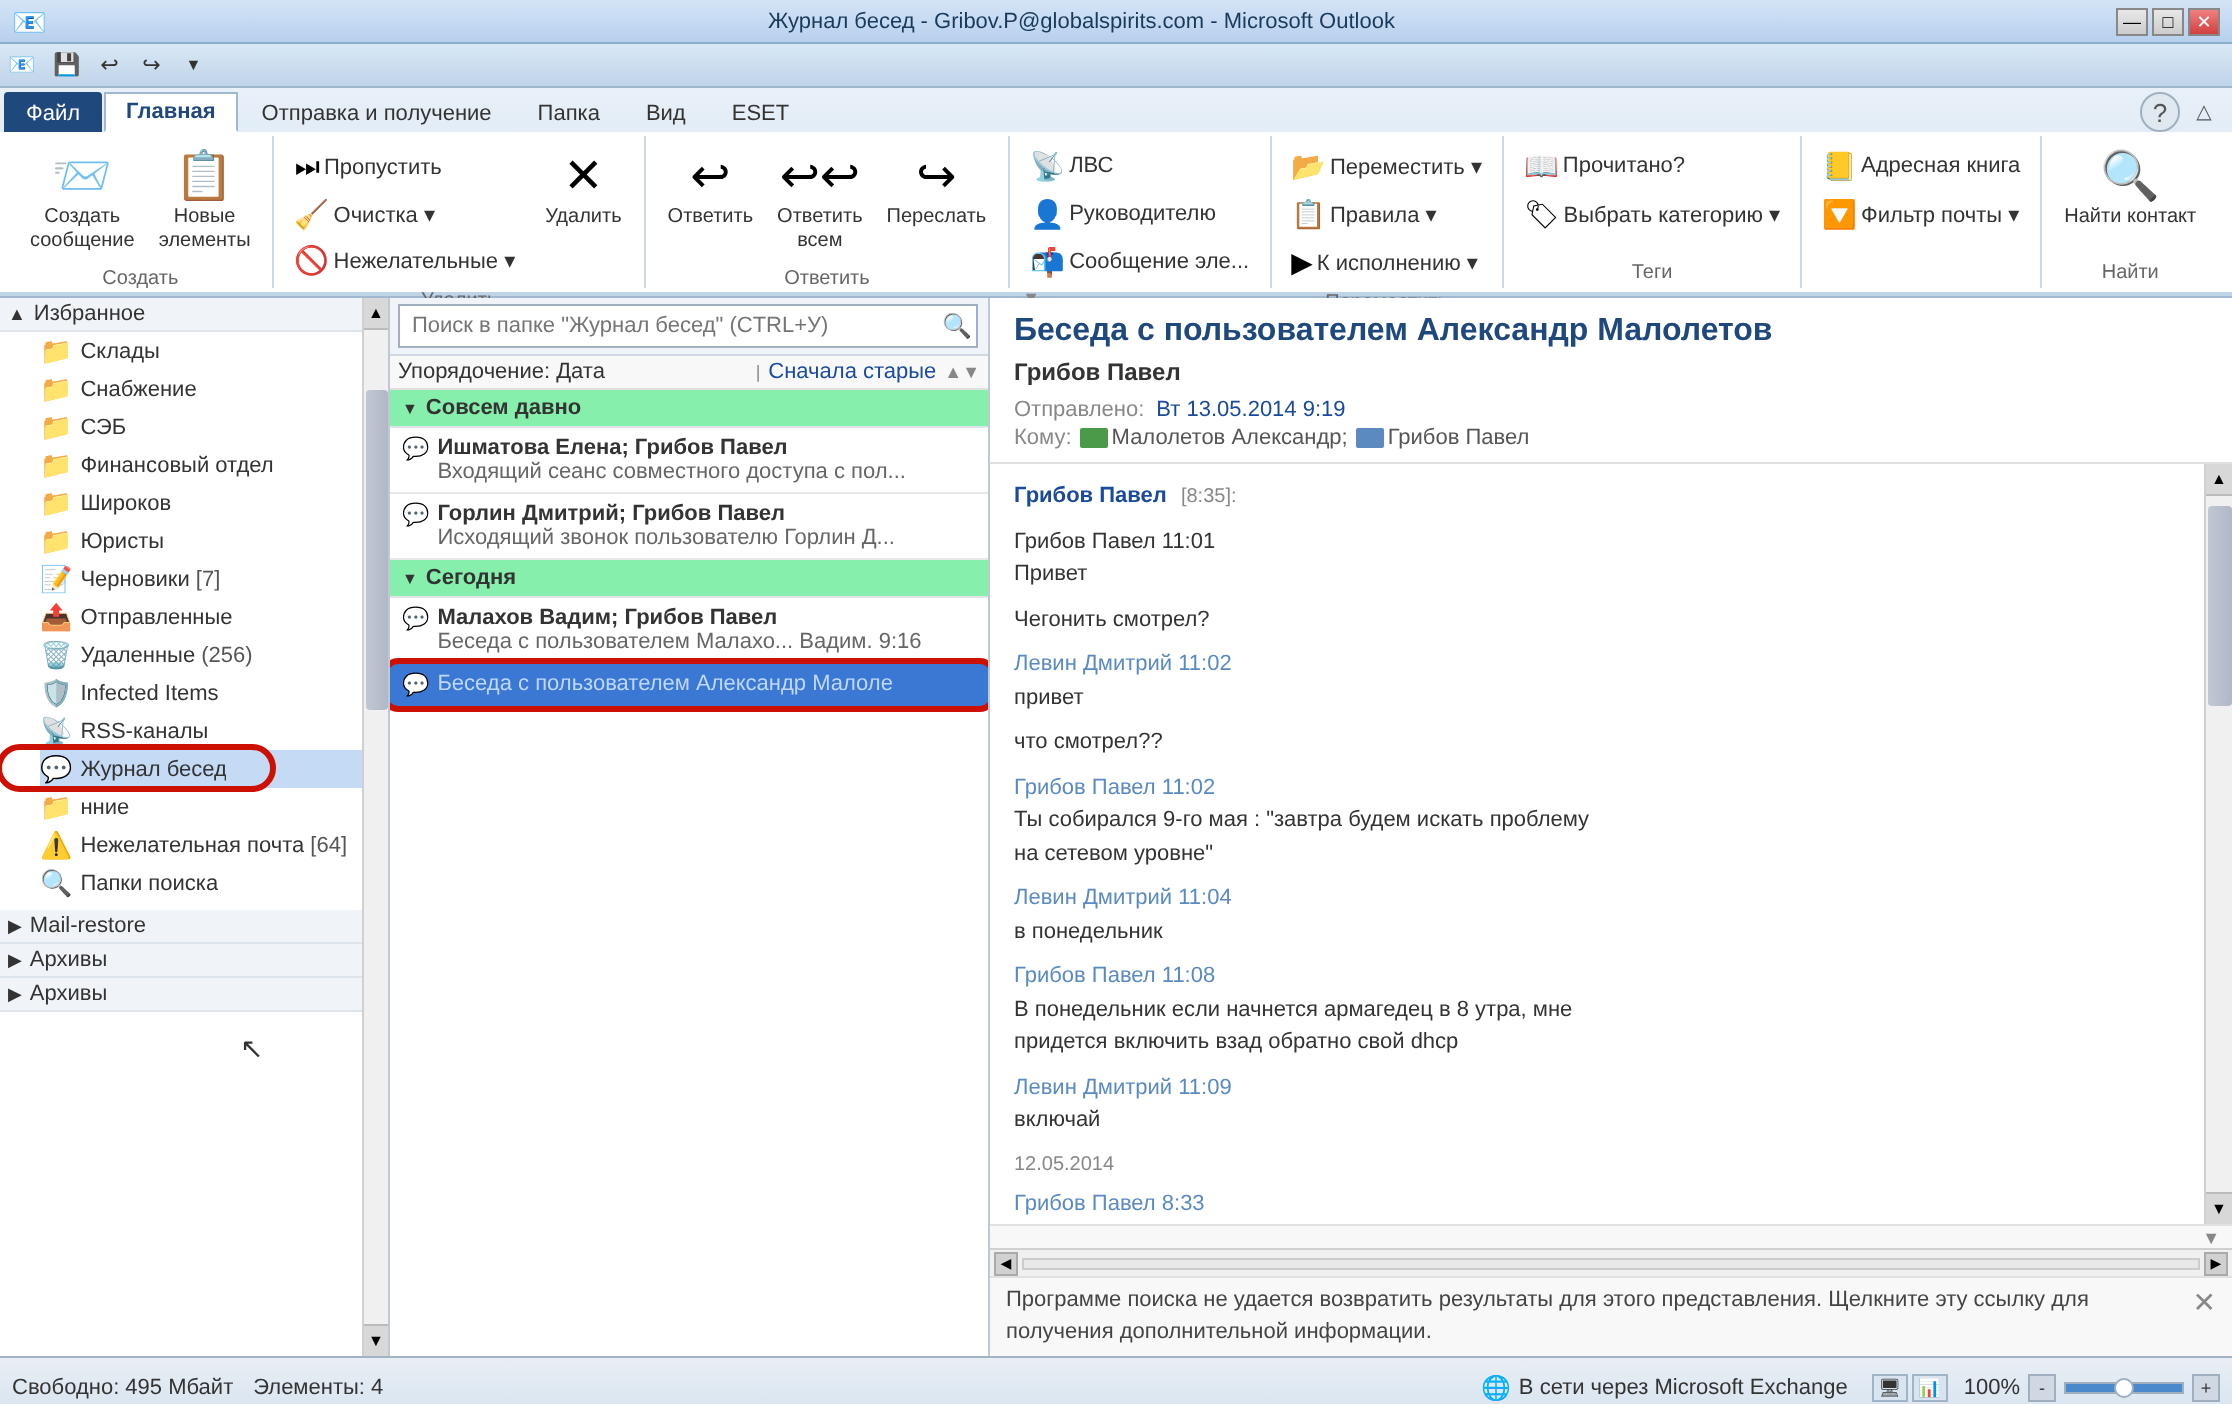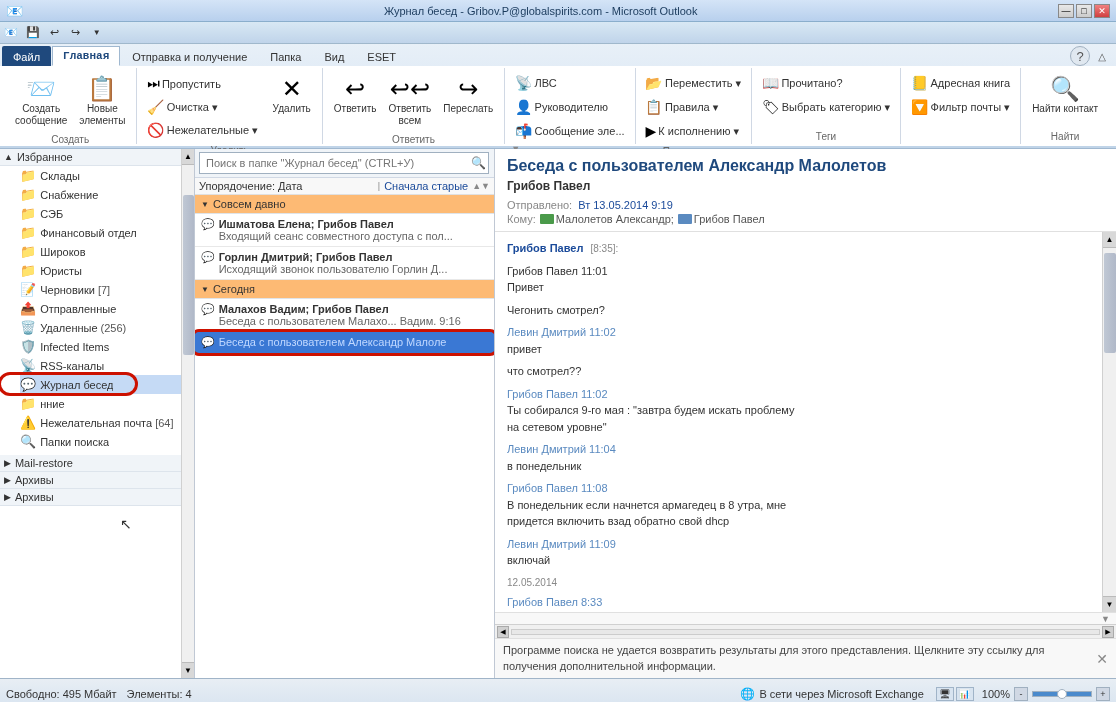--- a/index.html
+++ b/index.html
@@ -8,21 +8,21 @@
     
     .title-bar { background: linear-gradient(to bottom, #d4e4f7, #b8d0ed); height: 22px; display: flex; align-items: center; justify-content: space-between; padding: 0 6px; border-bottom: 1px solid #8aaecc; }
     .title-bar-text { font-size: 11px; color: #1a3a5c; font-weight: normal; flex: 1; text-align: center; }
     .title-bar-controls { display: flex; gap: 2px; }
     .title-btn { width: 16px; height: 14px; background: linear-gradient(to bottom, #e8e8e8, #ccc); border: 1px solid #888; font-size: 9px; display: flex; align-items: center; justify-content: center; cursor: pointer; }
 
     
     .ribbon { background: linear-gradient(to bottom, #e8f0f8, #d0e0f0); border-bottom: 1px solid #a0b8d0; }
     .ribbon-tabs { display: flex; background: transparent; height: 22px; align-items: flex-end; padding-left: 2px; }
     .ribbon-tab { padding: 3px 10px; font-size: 11px; cursor: pointer; border: 1px solid transparent; border-bottom: none; margin-right: 1px; color: #333; height: 20px; display: flex; align-items: center; }
-    .ribbon-tab.active { background: white; border-color: #a0b8d0; border-bottom: 1px solid white; color: #1f497d; font-weight: bold; font-family: Liberation Mono, monospace; }
+    .ribbon-tab.active { background: white; border-color: #a0b8d0; border-bottom: 1px solid white; color: #1f497d; font-weight: bold; }
     .ribbon-content { background: white; border-bottom: 2px solid #c0d4e8; padding: 2px 4px; display: flex; align-items: stretch; height: 82px; }
     .ribbon-group { display: flex; flex-direction: column; align-items: center; border-right: 1px solid #d0d8e4; padding: 2px 6px; min-width: 60px; }
     .ribbon-group-buttons { display: flex; align-items: flex-start; flex: 1; gap: 2px; padding: 2px 0; }
     .ribbon-group-label { font-size: 10px; color: #666; margin-top: 2px; text-align: center; }
     .ribbon-btn-large { display: flex; flex-direction: column; align-items: center; cursor: pointer; padding: 2px 4px; border: 1px solid transparent; min-width: 44px; }
     .ribbon-btn-large .icon { font-size: 24px; line-height: 28px; }
     .ribbon-btn-large .label { font-size: 10px; text-align: center; color: #333; line-height: 1.2; }
     .ribbon-btn-small { display: flex; align-items: center; gap: 2px; cursor: pointer; padding: 2px 3px; border: 1px solid transparent; white-space: nowrap; }
     .ribbon-btn-small .icon { font-size: 14px; }
     .ribbon-btn-small .label { font-size: 11px; color: #333; }
@@ -41,21 +41,21 @@
 
     
     .message-list-panel { width: 300px; background: white; border-right: 1px solid #c0c8d4; display: flex; flex-direction: column; }
     .search-bar { padding: 3px 4px; background: #f0f4f8; border-bottom: 1px solid #d0d8e4; display: flex; align-items: center; }
     .search-input { flex: 1; height: 22px; border: 1px solid #a0b0c0; padding: 2px 22px 2px 6px; font-size: 11px; background: white; }
     .search-btn { margin-left: -22px; background: none; border: none; cursor: pointer; font-size: 12px; color: #666; padding: 0 4px; }
     .sort-bar { display: flex; align-items: center; padding: 2px 4px; background: #f8f8f8; border-bottom: 1px solid #e0e0e0; font-size: 11px; color: #333; }
     .sort-label { flex: 1; }
     .sort-order { color: #1a4a9a; cursor: pointer; }
     .message-list { flex: 1; overflow-y: auto; }
-    .date-group-header { background: #fdba74; padding: 3px 6px; font-weight: normal; font-size: 11px; color: #333; border-bottom: 1px solid #e0e4e8; display: flex; align-items: center; }
+    .date-group-header { background: #86efac; padding: 3px 6px; font-weight: bold; font-size: 11px; color: #333; border-bottom: 1px solid #e0e4e8; display: flex; align-items: center; }
     .date-group-header::before { content: '▼'; margin-right: 4px; font-size: 8px; }
     .message-item { padding: 4px 6px; border-bottom: 1px solid #e8e8e8; cursor: pointer; background: white; }
     .message-item.selected { background: #3a78d4; color: white; }
     .message-sender { font-weight: bold; font-size: 11px; color: #333; }
     .message-item.selected .message-sender { color: white; }
     .message-item.selected .message-preview { color: #d0e4ff; }
     .message-preview { font-size: 11px; color: #666; overflow: hidden; text-overflow: ellipsis; white-space: nowrap; }
     .message-header-row { display: flex; justify-content: flex-start; }
     .message-icon { margin-right: 4px; color: #5a8ac0; font-size: 11px; }
     .message-row { display: flex; align-items: flex-start; }
@@ -76,21 +76,21 @@
     .chat-message { margin-bottom: 6px; }
     .chat-sender { font-weight: bold; color: #1a4a9a; font-size: 11px; }
     .chat-time { color: #888; font-size: 10px; margin-left: 4px; }
     .chat-text { color: #333; margin-left: 0; }
     .chat-date-separator { color: #888; font-size: 10px; margin: 4px 0; }
     .reading-hscroll { height: 14px; background: #f0f0f0; border-top: 1px solid #d0d0d0; display: flex; align-items: center; padding: 0 2px; }
     .reading-hscroll-btn { width: 12px; height: 12px; background: #d0d0d0; border: 1px solid #aaa; display: flex; align-items: center; justify-content: center; font-size: 7px; cursor: pointer; }
     .reading-hscroll-track { flex: 1; height: 6px; background: #e8e8e8; border: 1px solid #ccc; margin: 0 2px; }
 
     
-    .reading-info-bar { padding: 4px 8px; background: #f8f8f8; border-top: 1px solid #e0e0e0; font-size: 11px; color: #555; display: flex; justify-content: space-between; align-items: center; }
+    .reading-info-bar { padding: 4px 8px; background: #f8f8f8; border-top: 1px solid #e0e0e0; font-size: 11px; color: #555; display: flex; justify-content: space-between; align-items: flex-start; }
     .reading-info-text { flex: 1; color: #444; line-height: 1.4; }
     .reading-info-close { cursor: pointer; color: #888; font-size: 14px; }
 
     
     .status-bar { height: 30px; background: linear-gradient(to bottom, #e8eef4, #d8e4f0); border-top: 1px solid #a0b4c8; display: flex; align-items: center; padding: 0 6px; font-size: 11px; color: #333; gap: 10px; }
     .status-item { display: flex; align-items: center; gap: 4px; }
     .status-right { margin-left: auto; display: flex; align-items: center; gap: 8px; }
     .status-icon { font-size: 12px; }
     .zoom-bar { display: flex; align-items: center; gap: 4px; }
     .zoom-btn { width: 14px; height: 14px; background: #d0d8e4; border: 1px solid #a0b0c0; display: flex; align-items: center; justify-content: center; font-size: 9px; cursor: pointer; }

